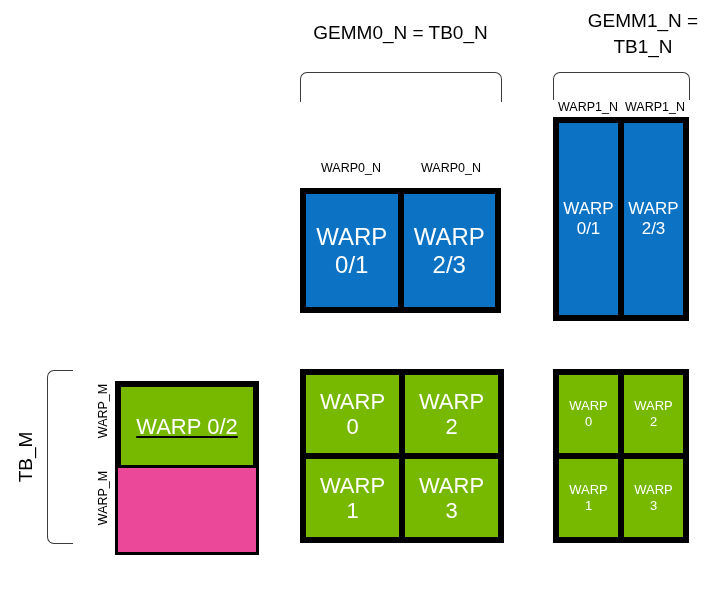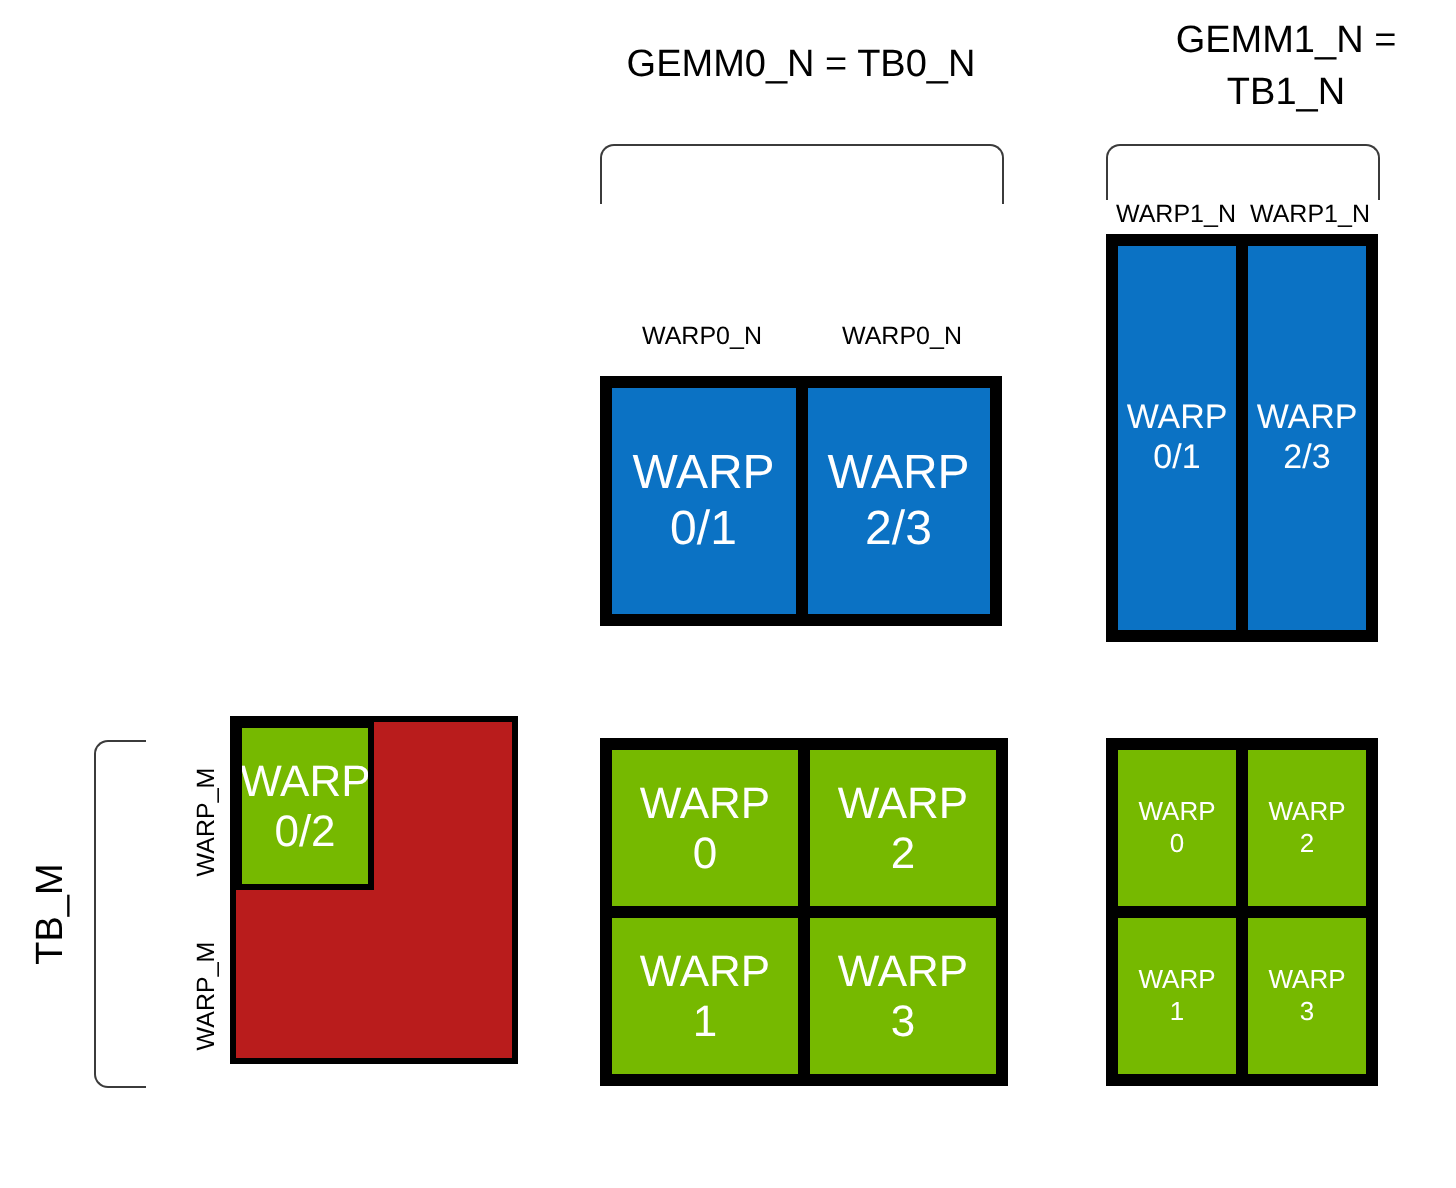--- a/index.html
+++ b/index.html
@@ -67,21 +67,21 @@
     white-space:nowrap;
     transform-origin:center center;
     transform:rotate(-90deg);
   }
 
   
   .group{
     position:absolute;
     box-sizing:border-box;
     display:grid;
-    background:#b91c1c;
+    background:#ec4899;
   }
   .cell{
     box-sizing:border-box;
     display:flex;
     align-items:center;
     justify-content:center;
     text-align:center;
     color:#ffffff;
     white-space:pre-line;
     border:3px solid #000000;
@@ -96,23 +96,23 @@
   .t-md{font-size:17px;line-height:20px;}
   .t-sm{font-size:13px;line-height:16px;}
 
   
   #grp-gemm0-blue{left:300px;top:188px;width:201px;height:125px;
       grid-template-columns:1fr 1fr;grid-template-rows:1fr;gap:0px;
       border:3px solid #000;}
   #grp-gemm1-blue{left:553px;top:117px;width:136px;height:204px;
       grid-template-columns:1fr 1fr;grid-template-rows:1fr;gap:0px;
       border:3px solid #000;}
-  #grp-left-green{left:115px;top:358px;width:144px;height:174px;
-      grid-template-columns:1fr 1fr;grid-template-rows:1fr 1fr;gap:0px;
-      border:3px solid #000;}
+  #grp-left-green{left:115px;top:381px;width:144px;height:174px;
+      grid-template-columns:1fr;grid-template-rows:1fr 1fr;gap:0px;
+      border:3px solid #000;text-decoration:underline;}
   #grp-mid-green{left:300px;top:369px;width:204px;height:174px;
       grid-template-columns:1fr 1fr;grid-template-rows:1fr 1fr;gap:0px;
       border:3px solid #000;}
   #grp-right-green{left:553px;top:369px;width:136px;height:174px;
       grid-template-columns:1fr 1fr;grid-template-rows:1fr 1fr;gap:0px;
       border:3px solid #000;}
 </style>
 </head>
 <body>
 

